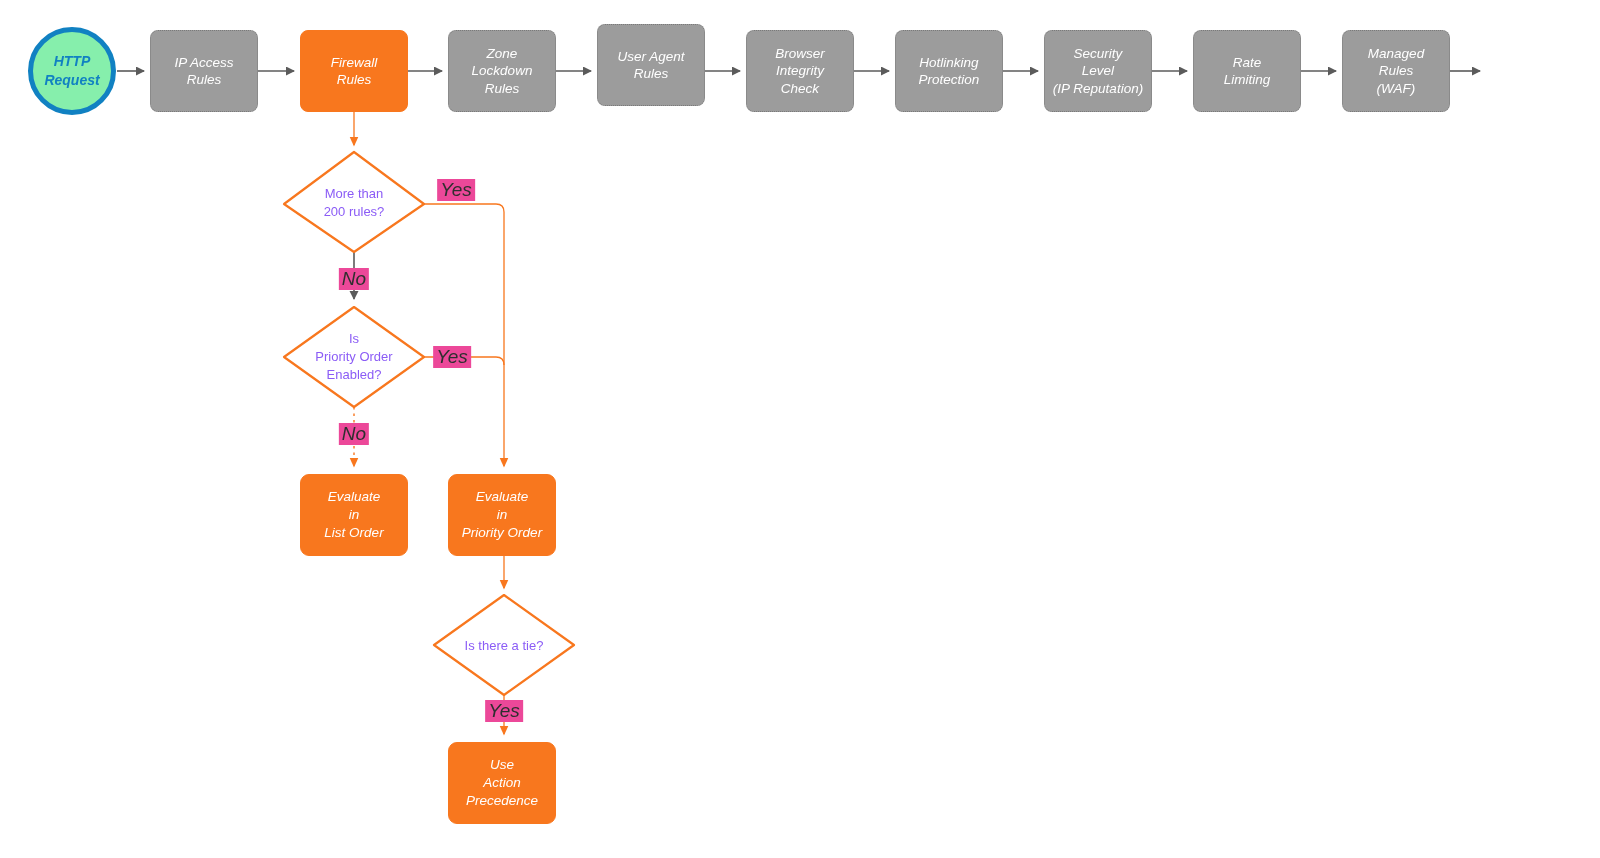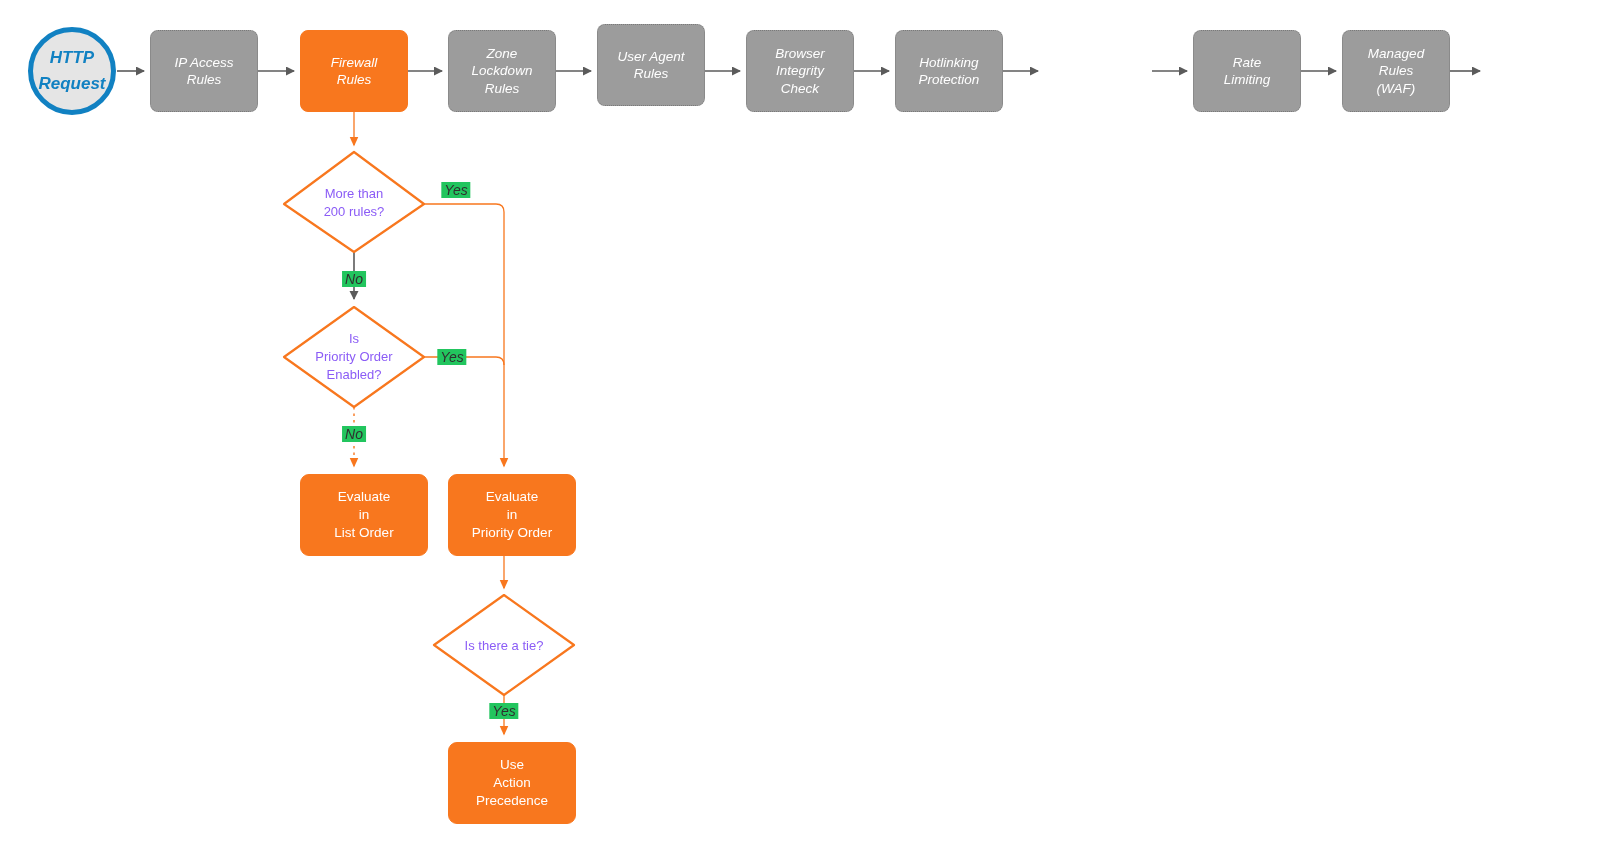--- a/index.html
+++ b/index.html
@@ -25,40 +25,40 @@
   .c-orange-dotted { stroke: var(--orange); stroke-width: 1.4; fill: none; stroke-dasharray: 2.5 4; }
   .diamond { fill: #ffffff; stroke: var(--orange); stroke-width: 2.2; stroke-linejoin: round; }
   #marker-gray path   { fill: var(--connector-gray); }
   #marker-orange path { fill: var(--orange); }
 
   
   .node { position: absolute; display: flex; align-items: center; justify-content: center;
           text-align: center; box-sizing: border-box; }
   .node .lbl { white-space: pre-line; }
 
-  .terminal { width: 88px; height: 88px; border-radius: 50%; background: #e5e5e5;
+  .terminal { width: 88px; height: 88px; border-radius: 50%; background: #86efac;
               border: 5px solid var(--blue); color: var(--blue);
-              font-style: italic; font-weight: bold; font-size: 17px; line-height: 26px; }
+              font-style: italic; font-weight: bold; font-size: 14px; line-height: 19px; }
   .terminal.filled { background: var(--blue); border-color: var(--blue); color: #ffffff;
               width: 84px; height: 84px; font-size: 13.5px; line-height: 17px; }
 
   .step { width: 108px; height: 82px; border-radius: 8px; background: var(--gray);
           border: 1px dotted rgba(60,60,60,0.35); color: #ffffff; font-style: italic;
           font-size: 13.5px; line-height: 17.5px; }
   .step.accent, .action { background: var(--orange); border: 1px solid var(--orange); }
 
-  .action { width: 128px; height: 82px; border-radius: 9px; color: #ffffff;
-            font-size: 13.5px; line-height: 18px; }
+  .action { width: 108px; height: 82px; border-radius: 9px; color: #ffffff;
+            font-style: italic; font-size: 13.5px; line-height: 18px; }
 
   .diamond-label { position: absolute; text-align: center; color: #8b5cf6;
                    font-size: 13px; line-height: 18px; white-space: pre-line; }
 
   .edge-label { position: absolute; transform: translate(-50%, -50%);
-                font-style: italic; font-size: 14px; color: #2f2f2f;
-                background: #22c55e; padding: 0 3px; text-align: center; }
+                font-style: italic; font-size: 19px; color: #2f2f2f;
+                background: #ec4899; padding: 0 3px; text-align: center; }
 </style>
 </head>
 <body>
 
 <div id="canvas">
 
   <svg id="edges" viewBox="0 0 1600 858" xmlns="http://www.w3.org/2000/svg">
     <defs>
       <marker id="marker-gray" markerWidth="10" markerHeight="10" refX="8" refY="4.5" orient="auto" markerUnits="userSpaceOnUse">
         <path d="M0,0 L9,4.5 L0,9 z"></path>
@@ -116,20 +116,25 @@
   </div>
   <div class="node step" style="left:746px; top:30px;">
     <span class="lbl">Browser
 Integrity
 Check</span>
   </div>
   <div class="node step" style="left:895px; top:30px;">
     <span class="lbl">Hotlinking
 Protection</span>
   </div>
+  <div class="node step" style="left:1044px; top:30px;">
+    <span class="lbl">Security
+Level
+(IP Reputation)</span>
+  </div>
   <div class="node step" style="left:1193px; top:30px;">
     <span class="lbl">Rate
 Limiting</span>
   </div>
   <div class="node step" style="left:1342px; top:30px;">
     <span class="lbl">Managed
 Rules
 (WAF)</span>
   </div>
 

